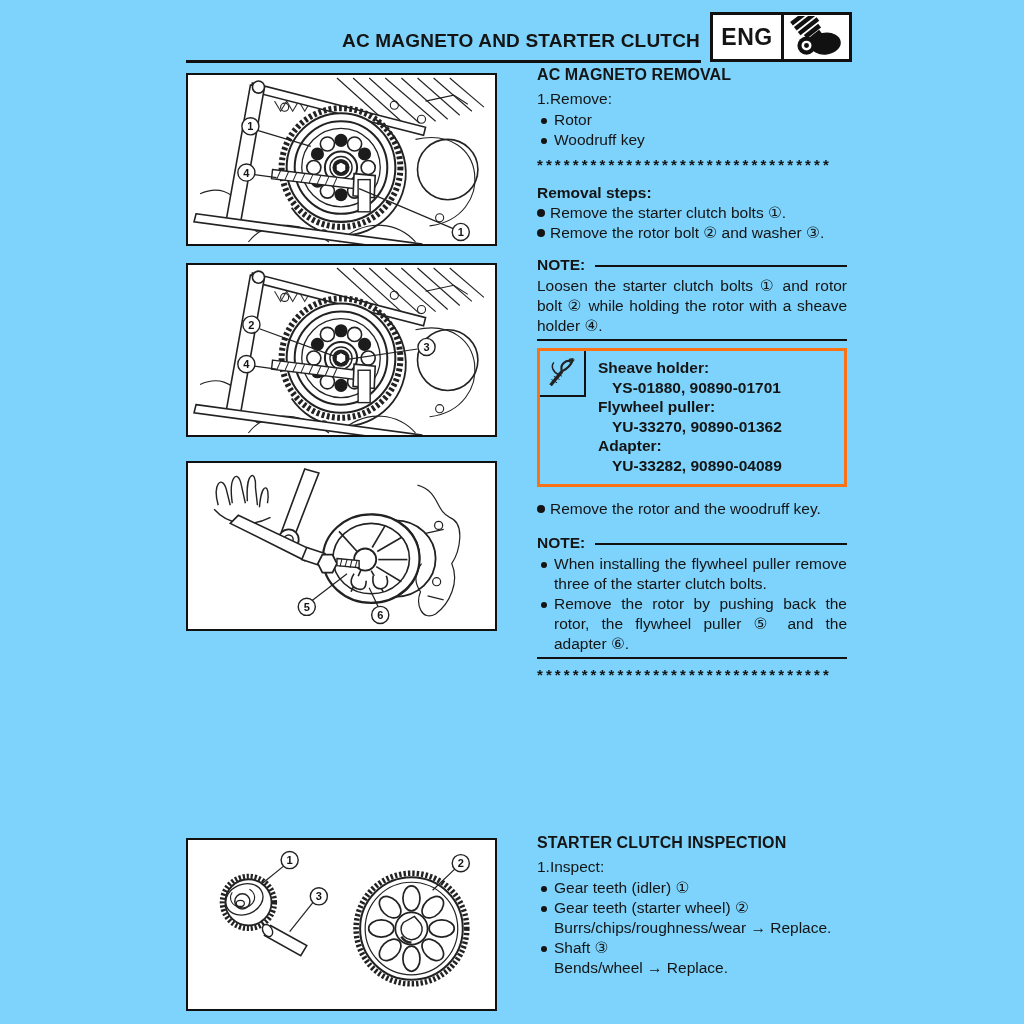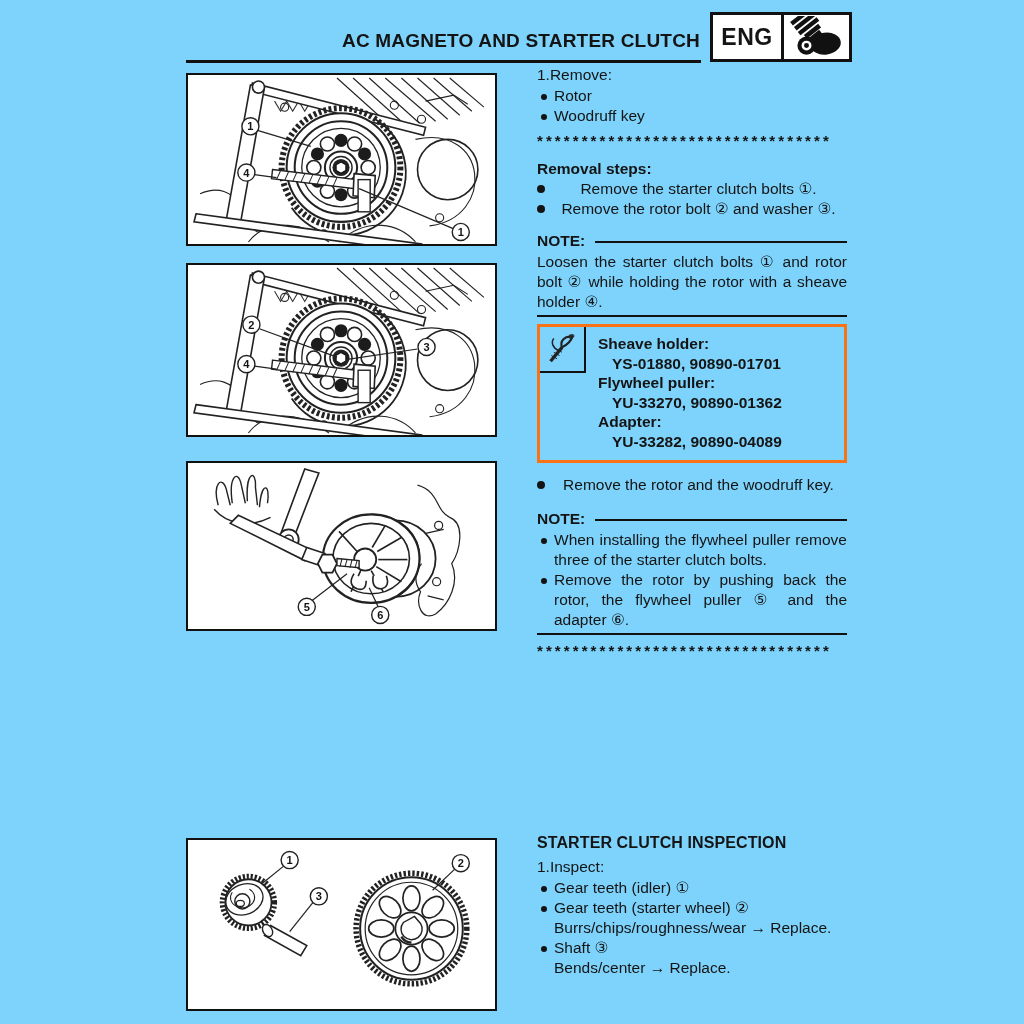--- a/index.html
+++ b/index.html
@@ -27,21 +27,21 @@
 
   
   .col { position:absolute; left:537px; width:310px; font-size:15.5px; line-height:20px; }
   #col-main { top:65px; }
   #col-inspect { top:833px; }
   .h1 { font-size:16px; font-weight:bold; margin-bottom:4px; letter-spacing:.1px; }
   .numline { margin-bottom:1px; }
   .li { position:relative; padding-left:17px; }
   .li::before { content:""; position:absolute; left:4px; top:8px; width:6px; height:6px;
                 border-radius:50%; background:#141414; }
-  .step { position:relative; padding-left:13px;text-align:center; }
+  .step { position:relative; padding-left:13px; }
   .step::before { content:""; position:absolute; left:0; top:6px; width:8px; height:8px;
                   border-radius:50%; background:#141414; }
   .sep { font-weight:bold; font-size:15px; letter-spacing:3.1px; white-space:nowrap;
          overflow:hidden; width:310px; margin-top:5px; margin-bottom:3px; }
   .subhead { font-weight:bold; margin-top:8px; }
   .note-head { display:flex; align-items:center; margin-bottom:1px; }
   .note-label { font-weight:bold; font-size:15.5px; }
   .note-line { flex:1; border-top:2.5px solid #111; margin-left:10px; margin-top:2px; }
   .just { text-align:justify; }
   .end-rule { border-top:2.5px solid #111; margin-top:3px; }
@@ -365,20 +365,21 @@
         <circle cx="130" cy="56" r="8.5" fill="#fff" stroke="#222" stroke-width="1.4"></circle>
         <text x="130" y="60">3</text>
         <circle cx="271" cy="23" r="8.5" fill="#fff" stroke="#222" stroke-width="1.4"></circle>
         <text x="271" y="27">2</text>
       </g>
     </svg>
   </div>
 
   <div class="col" id="col-main">
 
+    <div class="h1">AC MAGNETO REMOVAL</div>
     <div class="numline">1.Remove:</div>
     <div class="li">Rotor</div>
     <div class="li">Woodruff key</div>
 
     <div class="sep">*********************************</div>
 
     <div class="subhead">Removal steps:</div>
     <div class="step">Remove the starter clutch bolts ①.</div>
     <div class="step">Remove the rotor bolt ② and washer ③.</div>
 
@@ -437,16 +438,16 @@
   </div>
 
   <div class="col" id="col-inspect">
     <div class="h1">STARTER CLUTCH INSPECTION</div>
     <div class="numline">1.Inspect:</div>
 
     <div class="li">Gear teeth (idler) ①</div>
     <div class="li">Gear teeth (starter wheel) ②</div>
     <div style="padding-left:17px;">Burrs/chips/roughness/wear → Replace.</div>
     <div class="li">Shaft ③</div>
-    <div style="padding-left:17px;">Bends/center → Replace.</div>
+    <div style="padding-left:17px;">Bends/wheel → Replace.</div>
   </div>
 
 </div>
 
 </body></html>

